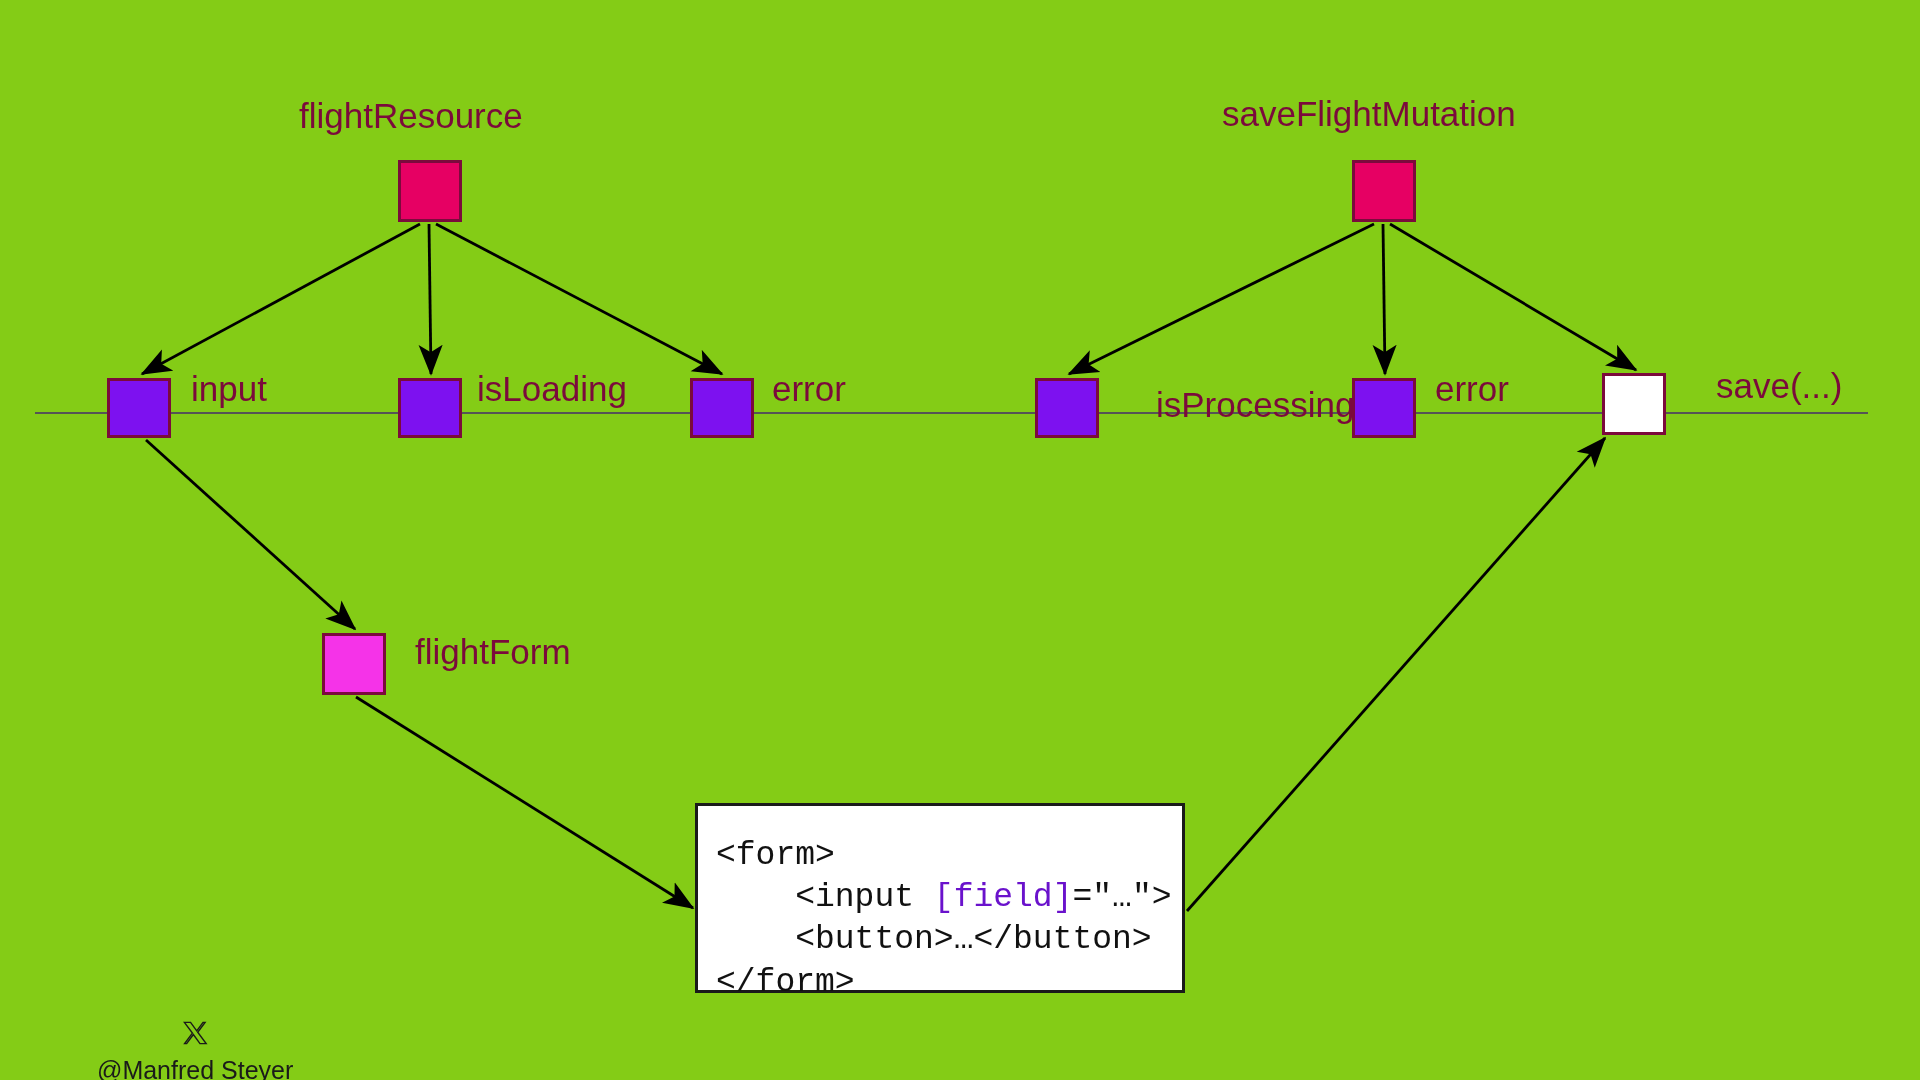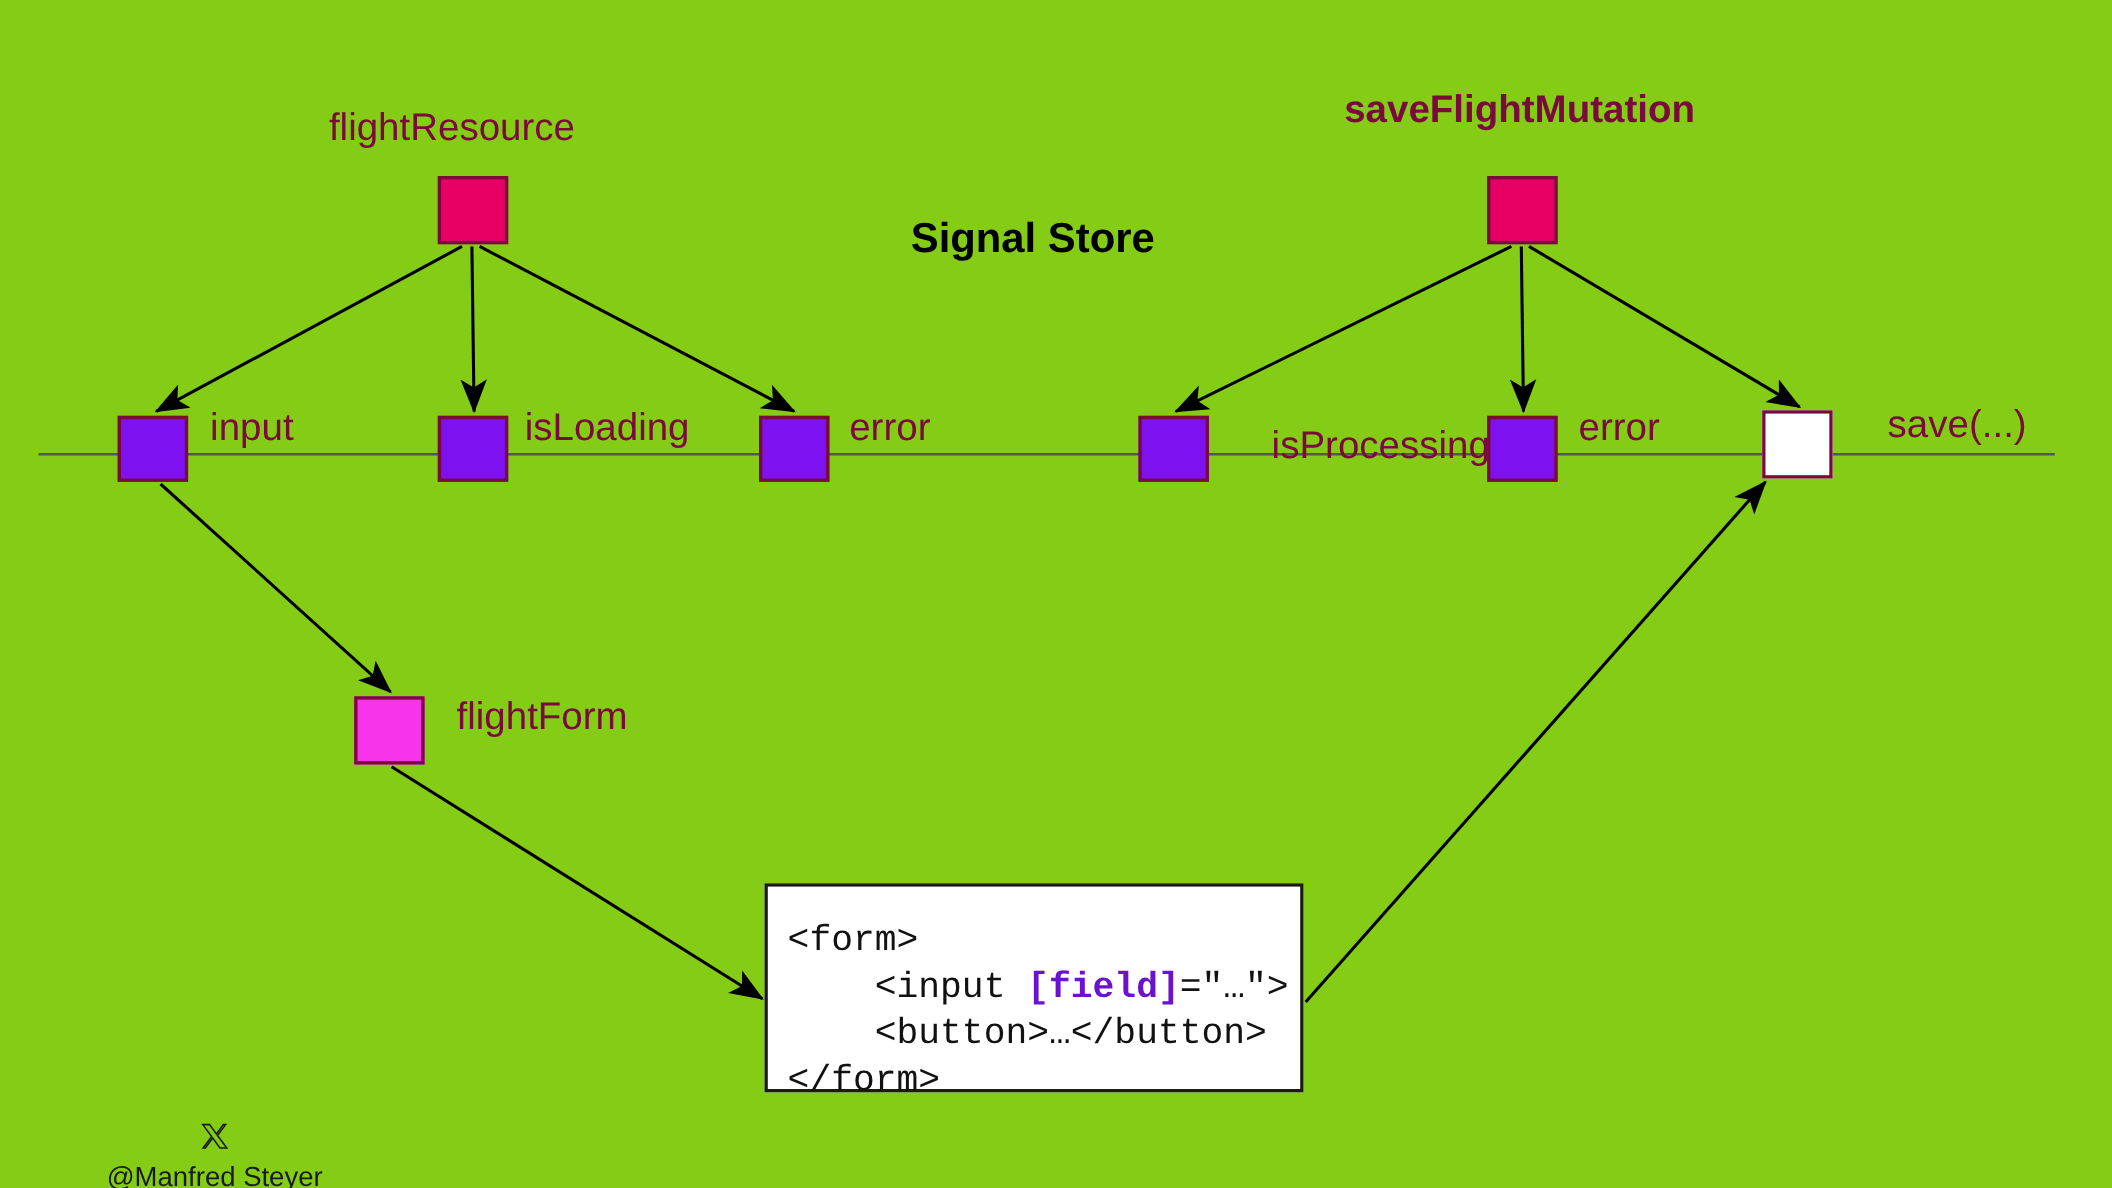--- a/index.html
+++ b/index.html
@@ -54,21 +54,21 @@
     border: 3px solid #1a1a1a;
     font-family: "Liberation Mono", monospace;
     font-size: 33px;
     line-height: 1.28;
     color: #111111;
     padding: 29px 18px 16px 18px;
     white-space: pre;
   }
   .codebox .kw {
     color: #6A12CC;
-    font-weight: bold;
+    font-weight: normal;
   }
   .footer {
     position: absolute;
     display: flex;
     align-items: center;
     gap: 10px;
   }
   .footer .handle {
     font-family: "Liberation Sans", sans-serif;
     font-size: 25px;
@@ -100,38 +100,37 @@
         <line x1="146" y1="440" x2="355" y2="629" stroke="#000000" stroke-width="2.8" marker-end="url(#arrowhead)"></line>
         <line x1="356" y1="697" x2="693" y2="908" stroke="#000000" stroke-width="2.8" marker-end="url(#arrowhead)"></line>
         <line x1="1187" y1="911" x2="1605" y2="438" stroke="#000000" stroke-width="2.8" marker-end="url(#arrowhead)"></line>
       </g>
   </svg>
 
   <div id="nodes-root">
       <div class="node" style="left: 398px; top: 160px; width: 64px; height: 62px; background: rgb(230, 0, 99); border-color: rgb(123, 10, 60);"></div>
       <div class="label" style="left: 299px; top: 98px; color: rgb(123, 10, 60);">flightResource</div>
       <div class="node" style="left: 1352px; top: 160px; width: 64px; height: 62px; background: rgb(230, 0, 99); border-color: rgb(123, 10, 60);"></div>
-      <div class="label" style="left: 1222px; top: 82px; color: rgb(123, 10, 60); font-weight: bold;">saveFlightMutation</div>
+      <div class="label" style="left: 1222px; top: 96px; color: rgb(123, 10, 60);">saveFlightMutation</div>
       <div class="node" style="left: 107px; top: 378px; width: 64px; height: 60px; background: rgb(125, 17, 240); border-color: rgb(123, 10, 60);"></div>
       <div class="label" style="left: 191px; top: 371px; color: rgb(123, 10, 60);">input</div>
       <div class="node" style="left: 398px; top: 378px; width: 64px; height: 60px; background: rgb(125, 17, 240); border-color: rgb(123, 10, 60);"></div>
       <div class="label" style="left: 477px; top: 371px; color: rgb(123, 10, 60);">isLoading</div>
       <div class="node" style="left: 690px; top: 378px; width: 64px; height: 60px; background: rgb(125, 17, 240); border-color: rgb(123, 10, 60);"></div>
       <div class="label" style="left: 772px; top: 371px; color: rgb(123, 10, 60);">error</div>
       <div class="node" style="left: 1035px; top: 378px; width: 64px; height: 60px; background: rgb(125, 17, 240); border-color: rgb(123, 10, 60);"></div>
       <div class="label" style="left: 1156px; top: 371px; color: rgb(123, 10, 60); margin-top: 16px;">isProcessing</div>
       <div class="node" style="left: 1352px; top: 378px; width: 64px; height: 60px; background: rgb(125, 17, 240); border-color: rgb(123, 10, 60);"></div>
       <div class="label" style="left: 1435px; top: 371px; color: rgb(123, 10, 60);">error</div>
       <div class="node" style="left: 1602px; top: 373px; width: 64px; height: 62px; background: rgb(255, 255, 255); border-color: rgb(123, 10, 60);"></div>
       <div class="label" style="left: 1683px; top: 368px; color: rgb(123, 10, 60); margin-left: 33px;">save(...)</div>
       <div class="node" style="left: 322px; top: 633px; width: 64px; height: 62px; background: rgb(245, 51, 232); border-color: rgb(123, 10, 60);"></div>
       <div class="label" style="left: 415px; top: 634px; color: rgb(123, 10, 60);">flightForm</div>
     </div>
 
-  <div class="title" id="title-el" style="left: 828px; top: 198px; color: rgb(0, 0, 0);">Signal Store</div>
 
   <div class="codebox" id="code-box" style="left: 695px; top: 803px; width: 490px; height: 190px; border-color: rgb(26, 26, 26); color: rgb(17, 17, 17);"><div><span>&lt;form&gt;</span></div><div><span>    &lt;input </span><span class="kw" style="color: rgb(106, 18, 204);">[field]</span><span>="…"&gt;</span></div><div><span>    &lt;button&gt;…&lt;/button&gt;</span></div><div><span>&lt;/form&gt;</span></div></div>
 
   <div class="footer" id="footer-el" style="left: 97px; top: 1020px; flex-direction: column;">
     <span style="display:inline-block;width:26px;height:26px;">
       <svg viewBox="0 0 24 24" width="26" height="26" aria-hidden="true">
         <path d="M2.2 2.2 L9.6 12.1 L2.4 21.8 L4.3 21.8 L10.5 13.4 L16.6 21.8 L22.3 21.8 L14.5 11.3 L21.3 2.2 L19.4 2.2 L13.6 10.0 L7.9 2.2 Z" fill="none" stroke="#1a1a1a" stroke-width="1.3"></path>
       </svg>
     </span>
     <span class="handle">@Manfred Steyer</span>

